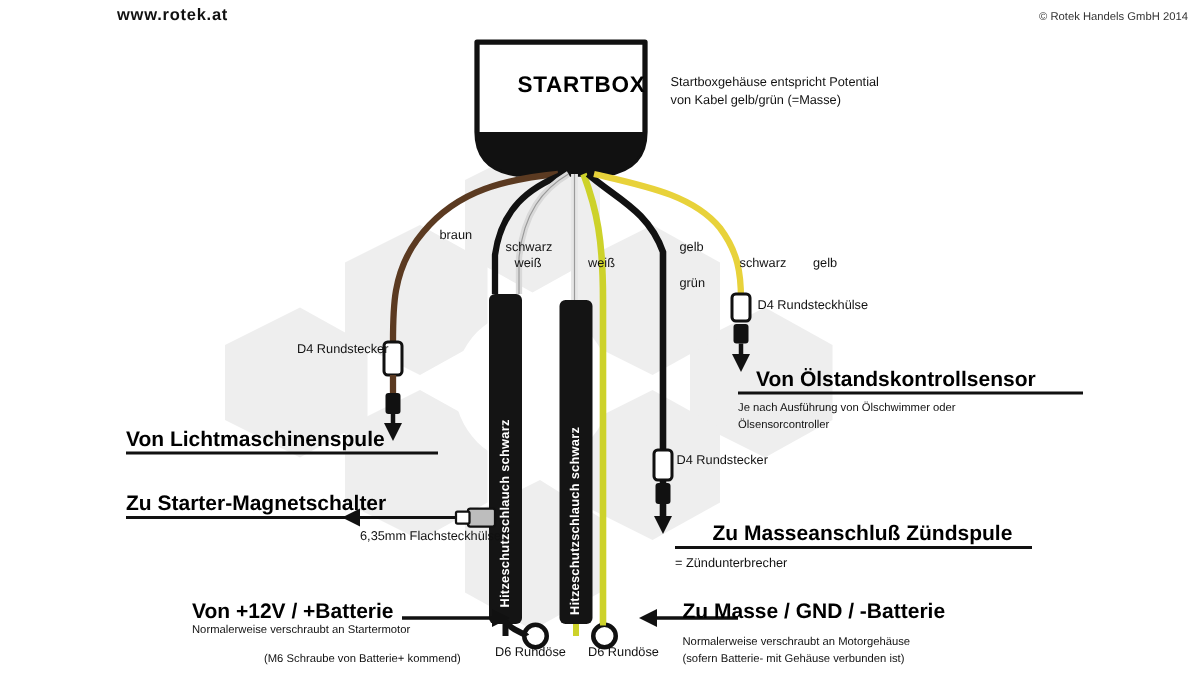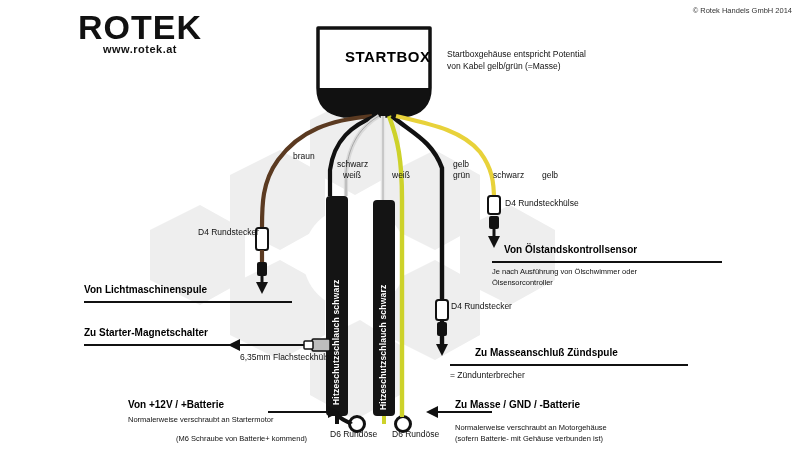--- a/index.html
+++ b/index.html
@@ -9,21 +9,21 @@
     font-family:"Liberation Sans", sans-serif;
     overflow:hidden;
     position:relative;
   }
   #stage{position:relative;width:800px;height:450px;}
   svg#wires{position:absolute;left:0;top:0;width:800px;height:450px;}
   .lbl{position:absolute;color:#111;line-height:1.15;white-space:nowrap;}
   .small{font-size:8.5px;}
   .tiny{font-size:7.5px;}
   .wirename{font-size:8.5px;color:#111;padding-left:47px;}
-  .hdr{font-size:10px;font-weight:bold;color:#000;}
+  .hdr{font-size:14px;font-weight:bold;color:#000;}
   .vert{
     position:absolute;
     font-size:8.5px;
     color:#fff;
     font-weight:bold;
     writing-mode:vertical-rl;
     text-orientation:mixed;
     transform:rotate(180deg);
     letter-spacing:0.2px;
     white-space:nowrap;
@@ -130,35 +130,34 @@
     <line x1="84" y1="302" x2="292" y2="302" stroke="#111" stroke-width="2"></line>
     <line x1="84" y1="345" x2="292" y2="345" stroke="#111" stroke-width="2"></line>
     <line x1="492" y1="262" x2="722" y2="262" stroke="#111" stroke-width="2"></line>
     <line x1="450" y1="365" x2="688" y2="365" stroke="#111" stroke-width="2"></line>
     <line x1="128" y1="421" x2="340" y2="421" stroke="#111" stroke-width="0"></line>
   </svg>
 
   <div class="copy">© Rotek Handels GmbH 2014</div>
 
   <div class="logo">
-    <div class="brand">ROTEK</div>
     <div class="url">www.rotek.at</div>
   </div>
 
   <div class="startbox-txt" style="left:345px;top:48px;">STARTBOX</div>
 
   <div class="lbl small" style="left:447px;top:50px;">Startboxgehäuse entspricht Potential</div>
   <div class="lbl small" style="left:447px;top:62px;">von Kabel gelb/grün (=Masse)</div>
 
   <div class="lbl wirename" style="left:246px;top:152px;">braun</div>
   <div class="lbl wirename" style="left:290px;top:160px;">schwarz</div>
   <div class="lbl wirename" style="left:296px;top:171px;">weiß</div>
   <div class="lbl wirename" style="left:345px;top:171px;">weiß</div>
   <div class="lbl wirename" style="left:406px;top:160px;">gelb</div>
-  <div class="lbl wirename" style="left:406px;top:171px;">grün</div>
+  <div class="lbl wirename" style="left:406px;top:184px;">grün</div>
   <div class="lbl wirename" style="left:446px;top:171px;">schwarz</div>
   <div class="lbl wirename" style="left:495px;top:171px;">gelb</div>
 
   <div class="lbl small" style="left:198px;top:228px;">D4 Rundstecker</div>
   <div class="lbl small" style="left:505px;top:199px;">D4 Rundsteckhülse</div>
   <div class="lbl small" style="left:451px;top:302px;">D4 Rundstecker</div>
   <div class="lbl small" style="left:240px;top:353px;">6,35mm Flachsteckhülse</div>
   <div class="lbl small" style="left:330px;top:430px;">D6 Rundöse</div>
   <div class="lbl small" style="left:392px;top:430px;">D6 Rundöse</div>
 

